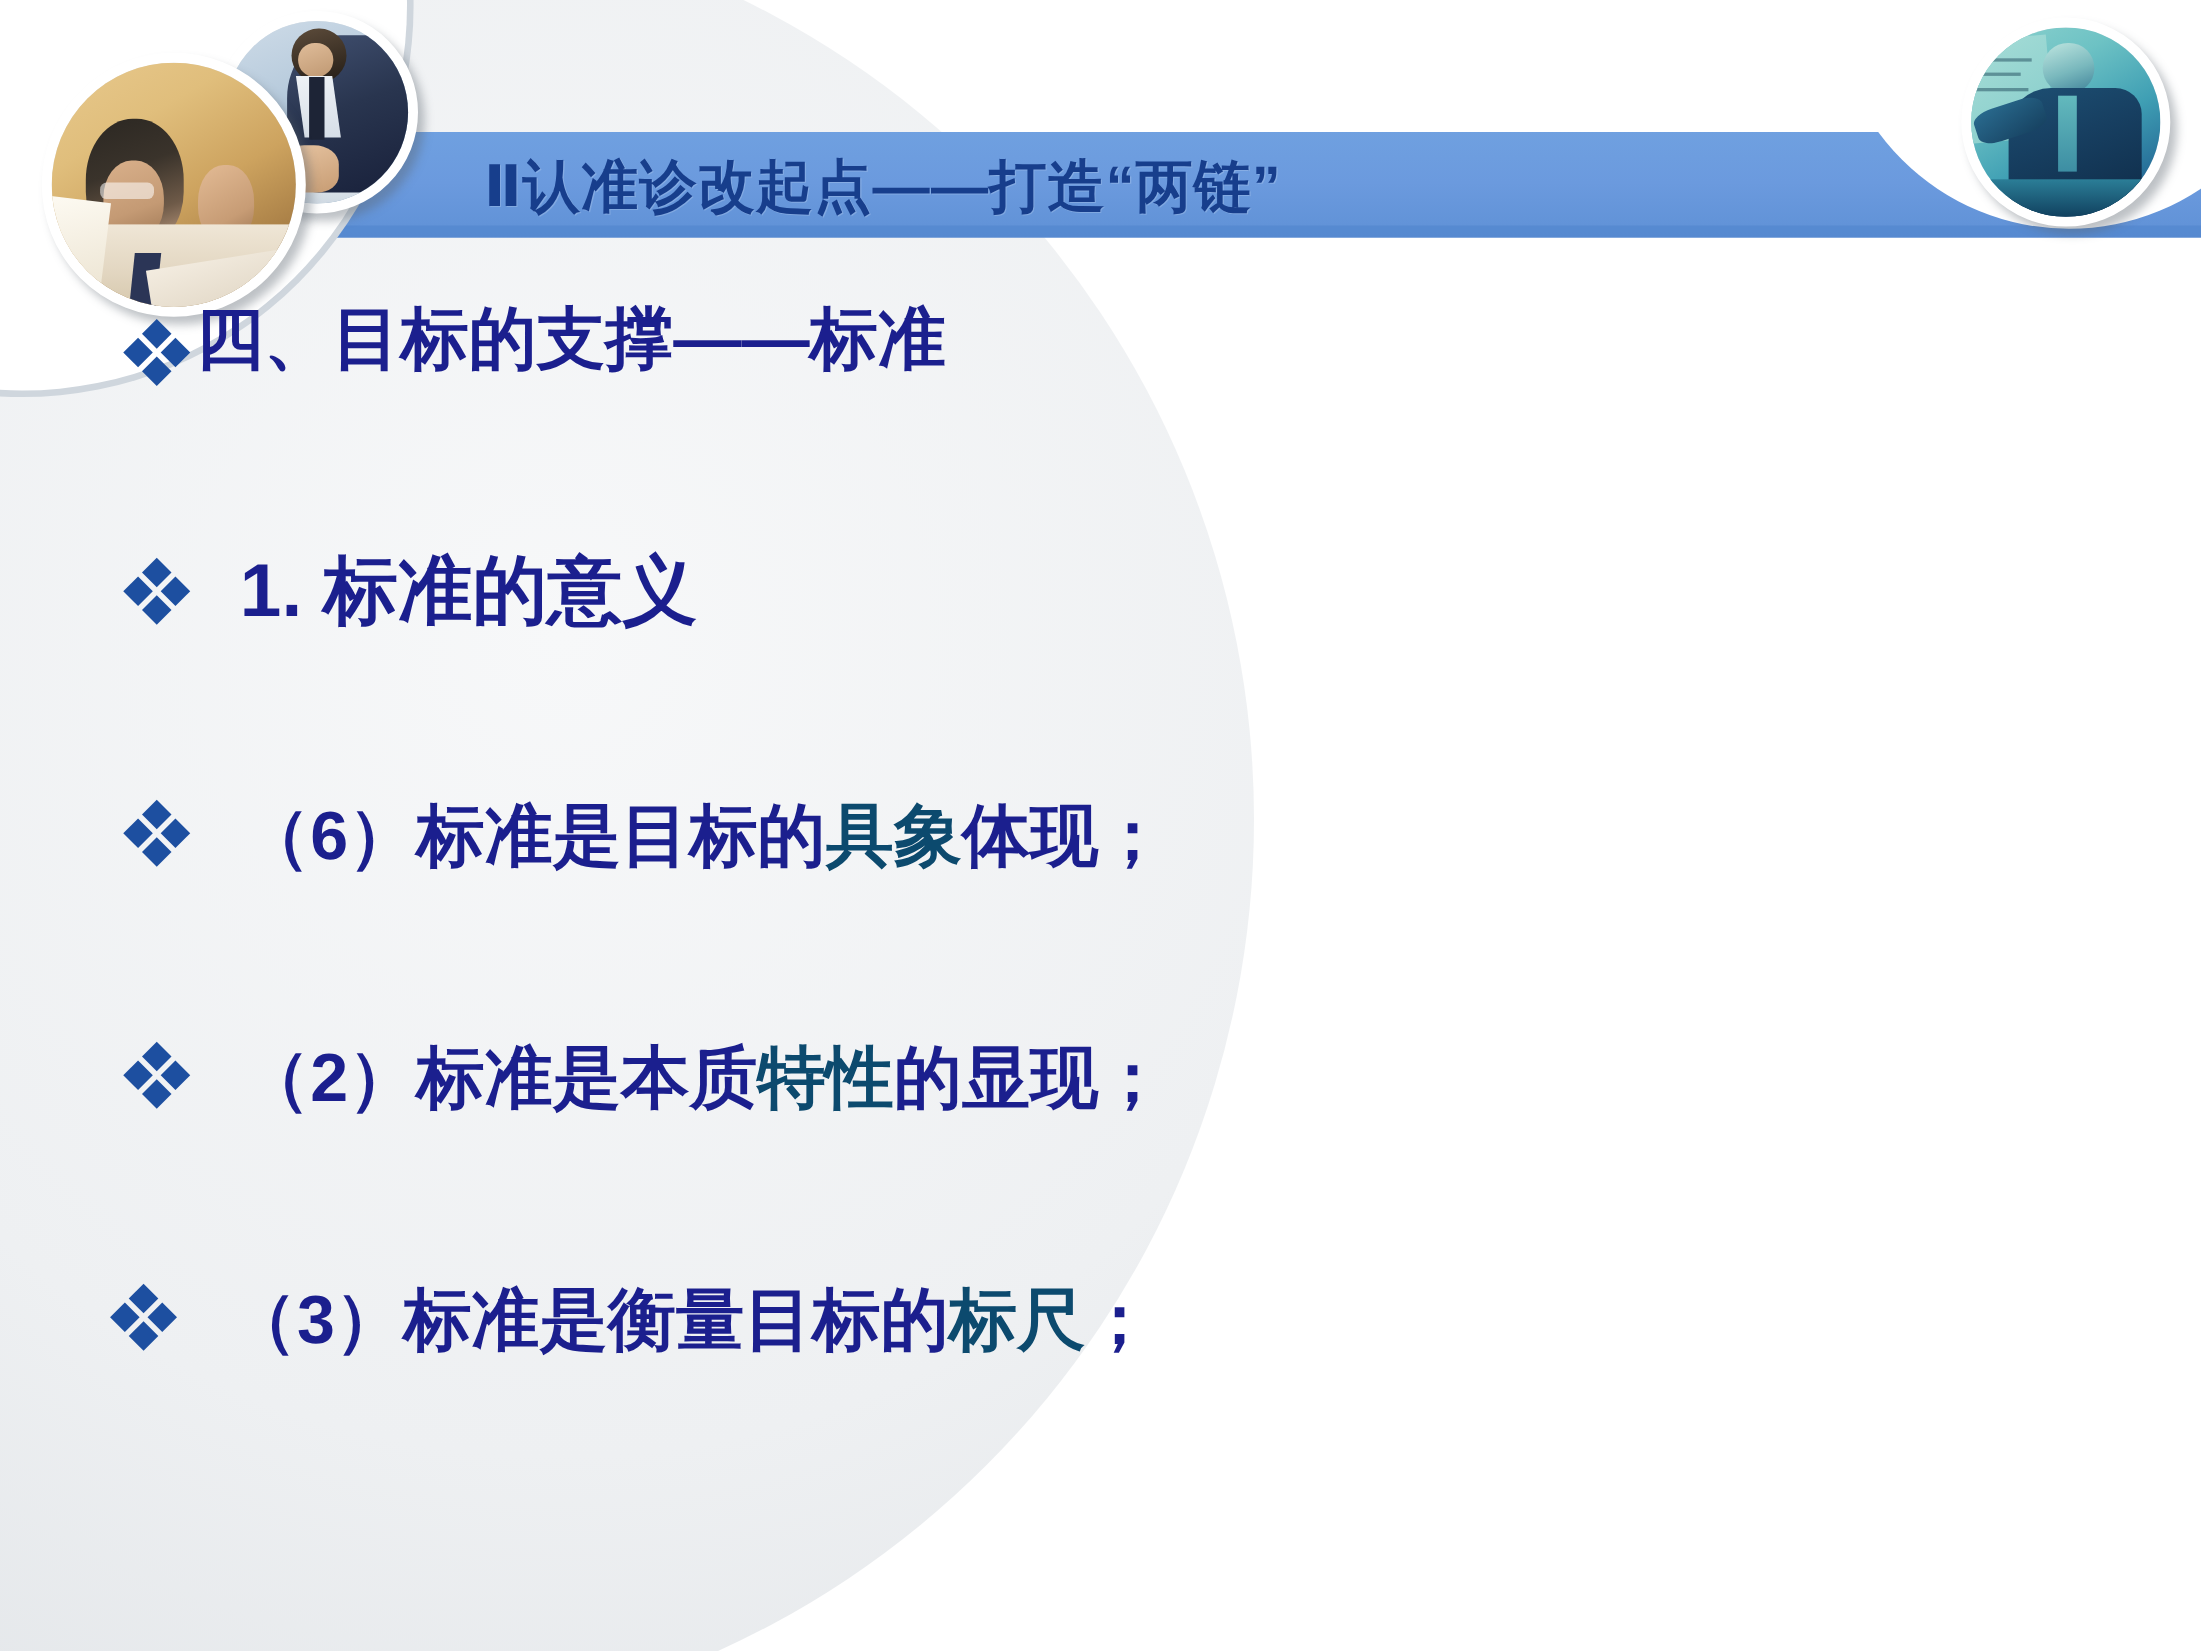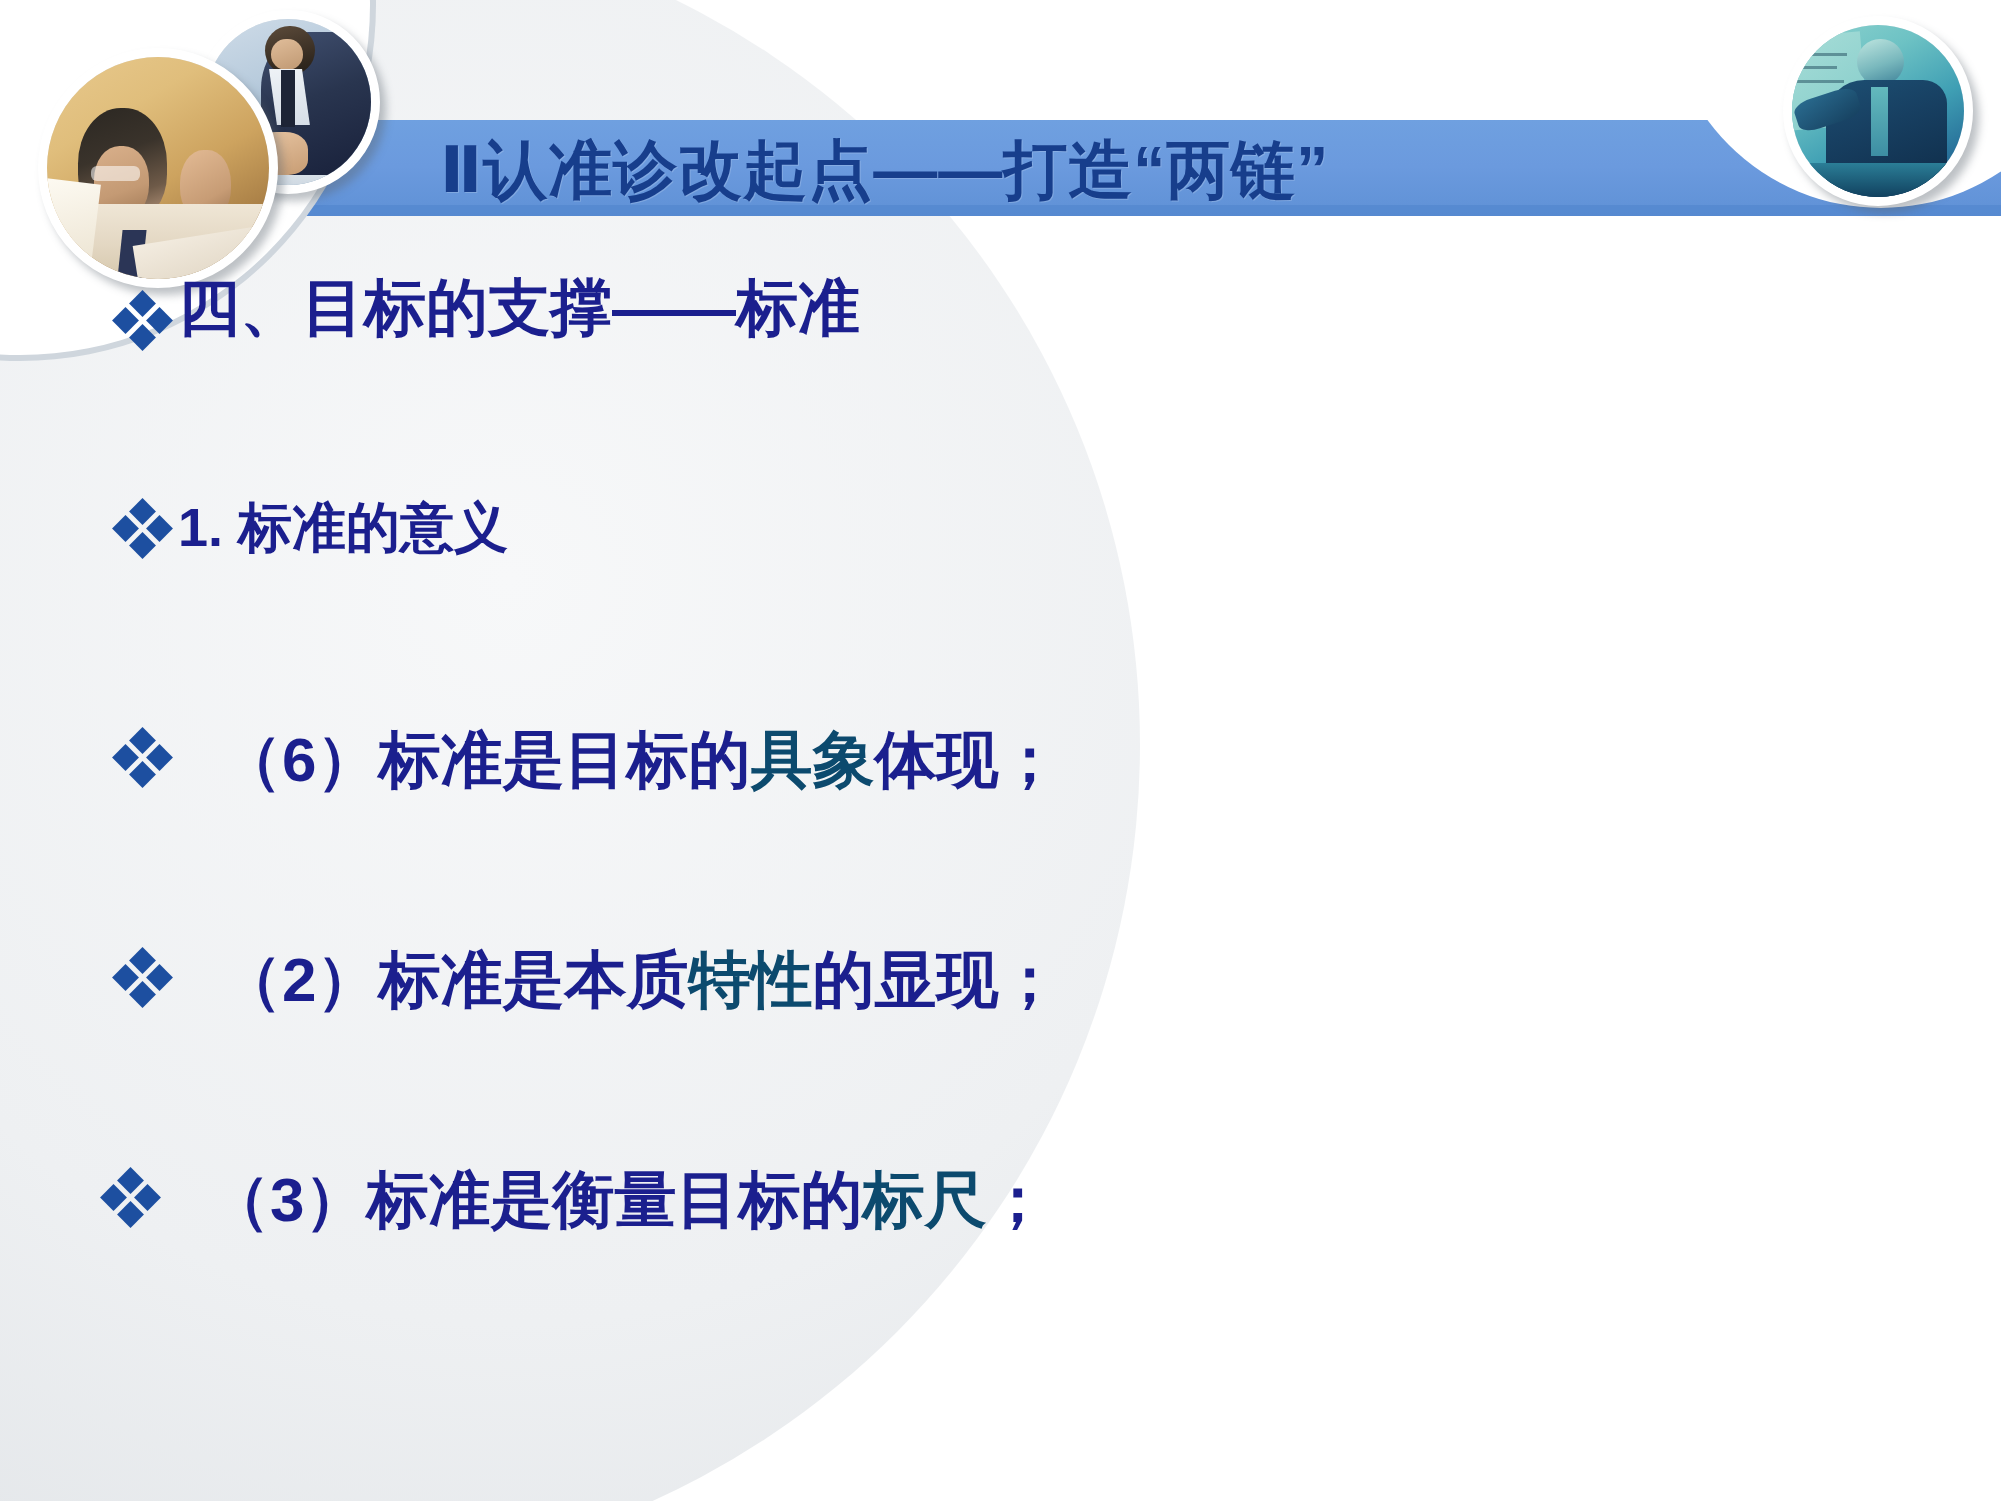--- a/index.html
+++ b/index.html
@@ -80,21 +80,21 @@
   
   .slide-title {
     position: absolute;
     left: 440px;
     top: 118px;
     width: 1320px;
     height: 104px;
     display: flex;
     align-items: center;
     color: #173e8c;
-    font-size: 64px;
+    font-size: 52px;
     font-weight: 700;
     letter-spacing: 1px;
     white-space: nowrap;
     text-shadow: 1px 1px 0 rgba(255,255,255,.18);
   }
 
   
   .photo {
     position: absolute;
     border-radius: 50%;
@@ -268,21 +268,21 @@
   .marker i.d-top    { left: 21px; top: 2px; }
   .marker i.d-left   { left: 4px;  top: 19px; }
   .marker i.d-right  { left: 38px; top: 19px; }
   .marker i.d-bottom { left: 21px; top: 36px; }
 
   .btext { display: inline-block; }
   .hl { color: #0c4a6e; }
 
   .row-1 { left: 112px; top: 30px;  font-size: 62px; align-items: flex-end; }
   .row-1 .marker { width: 58px; height: 58px; margin-right: 8px; }
-  .row-2 { left: 112px; top: 256px; font-size: 54px; }
+  .row-2 { left: 112px; top: 256px; font-size: 68px; gap: 40px; }
   .row-2 .marker { width: 58px; height: 58px; margin-right: 8px; }
   .row-3 { left: 112px; top: 482px; font-size: 62px; }
   .row-4 { left: 112px; top: 702px; font-size: 62px; }
   .row-5 { left: 100px; top: 922px; font-size: 62px; }
 
   .row-3 .marker, .row-4 .marker, .row-5 .marker { margin-right: 46px; }
 </style>
 </head>
 <body>
 

